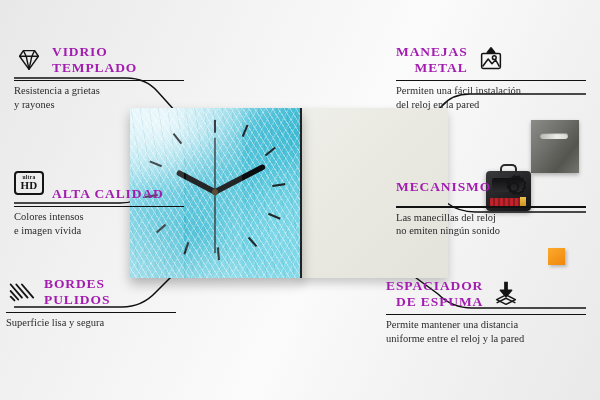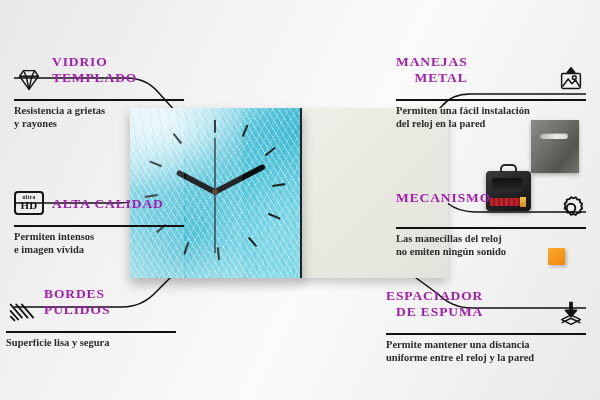--- a/index.html
+++ b/index.html
@@ -88,35 +88,35 @@
   .foam {
     position: absolute; left: 250px; top: 140px; width: 17px; height: 17px;
     background: linear-gradient(145deg,#fbab2c,#f0860c);
     box-shadow: 2px 2px 3px rgba(0,0,0,.22);
   }
 
   
   .feat { position: absolute; }
   .feat .row { display: flex; align-items: center; gap: 8px; }
   .feat.left .row { justify-content: flex-start; }
-  .feat.right .row { justify-content: space-between; }
+  .feat.right .row { justify-content: flex-start; }
   .feat h3 {
     font-family: "Liberation Serif", serif;
     font-size: 13.5px; font-weight: 700; letter-spacing: .9px;
     color: #a21caf; line-height: 1.18; text-transform: uppercase;
     white-space: nowrap;
   }
   .feat.right h3 { text-align: right; }
   .rule { height: 1.6px; background: #111; margin: 4px 0 3px; }
   .feat p {
     font-family: "Liberation Serif", serif;
-    font-size: 10.5px; color: #2b2b2b; line-height: 1.32; white-space: nowrap; font-weight: bold;
+    font-size: 10.5px; color: #2b2b2b; line-height: 1.32; white-space: nowrap;
   }
   .feat.right p { }
-  .ico { flex: 0 0 auto; width: 30px; height: 30px; color: #141414; margin-top: 21px; }
+  .ico { flex: 0 0 auto; width: 30px; height: 30px; color: #141414; }
   .ico svg { display: block; width: 30px; height: 30px; }
   .hdbox {
     width: 30px; height: 24px; border: 2.2px solid #141414; border-radius: 4px;
     display: flex; flex-direction: column; align-items: center; justify-content: center;
     line-height: 1;
   }
   .hdbox .u { font-size: 5.5px; font-weight: 700; letter-spacing: .3px; color:#141414; }
   .hdbox .h { font-size: 11px; font-weight: 700; letter-spacing: .3px; color:#141414; }
 </style>
 </head>
@@ -211,21 +211,21 @@
           <span class="h">HD</span>
         </span>
       </span>
       <h3>
         <br>
         <span>ALTA CALIDAD</span>
       </h3>
     </div>
     <div class="rule"></div>
     <p>
-      <span>Permiten intensos</span><br>
+      <span>Colores intensos</span><br>
       <span>e imagen vívida</span>
     </p>
   </div>
 
   <div class="feat left" style="left:6px; top:276px; width:170px;">
     <div class="row">
       <span class="ico">
         <svg viewBox="0 0 32 32" fill="none" stroke="currentColor" stroke-width="2" stroke-linecap="round">
           <path d="M5 8 L17 22 M11 8 L23 22 M17 8 L29 22 M5 15 L13 24 M5 21 L9 25"></path>
         </svg>

